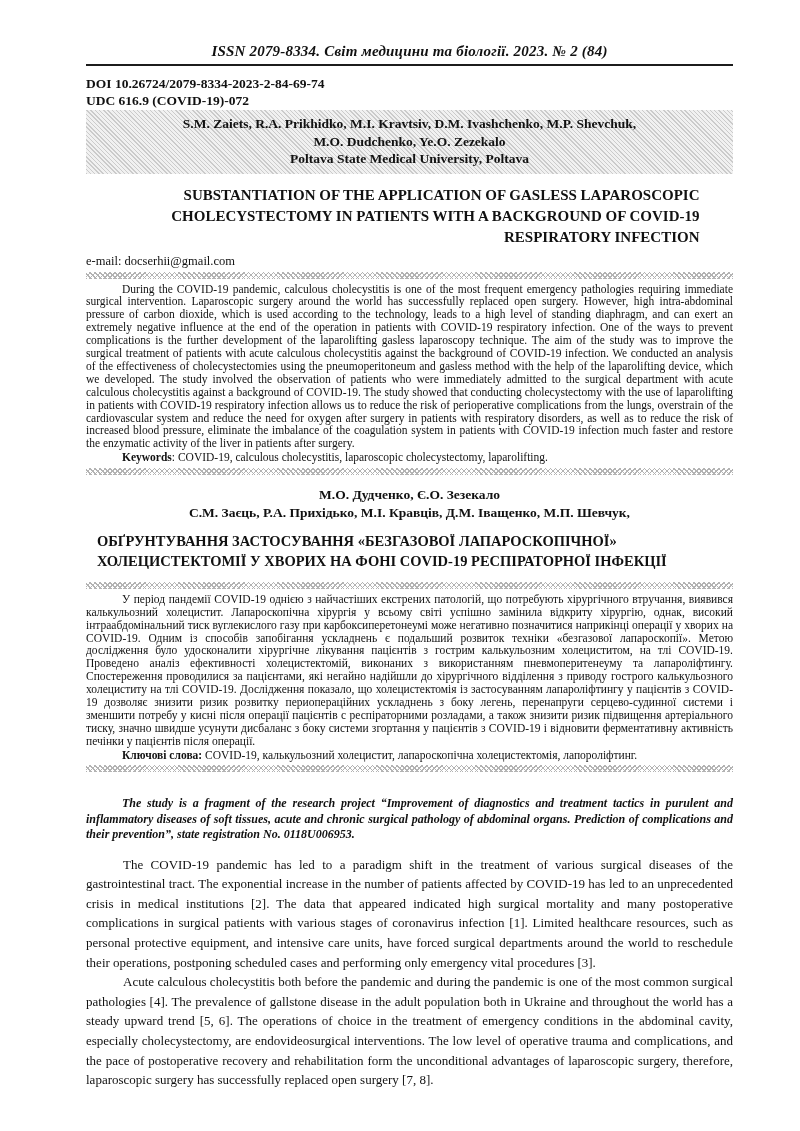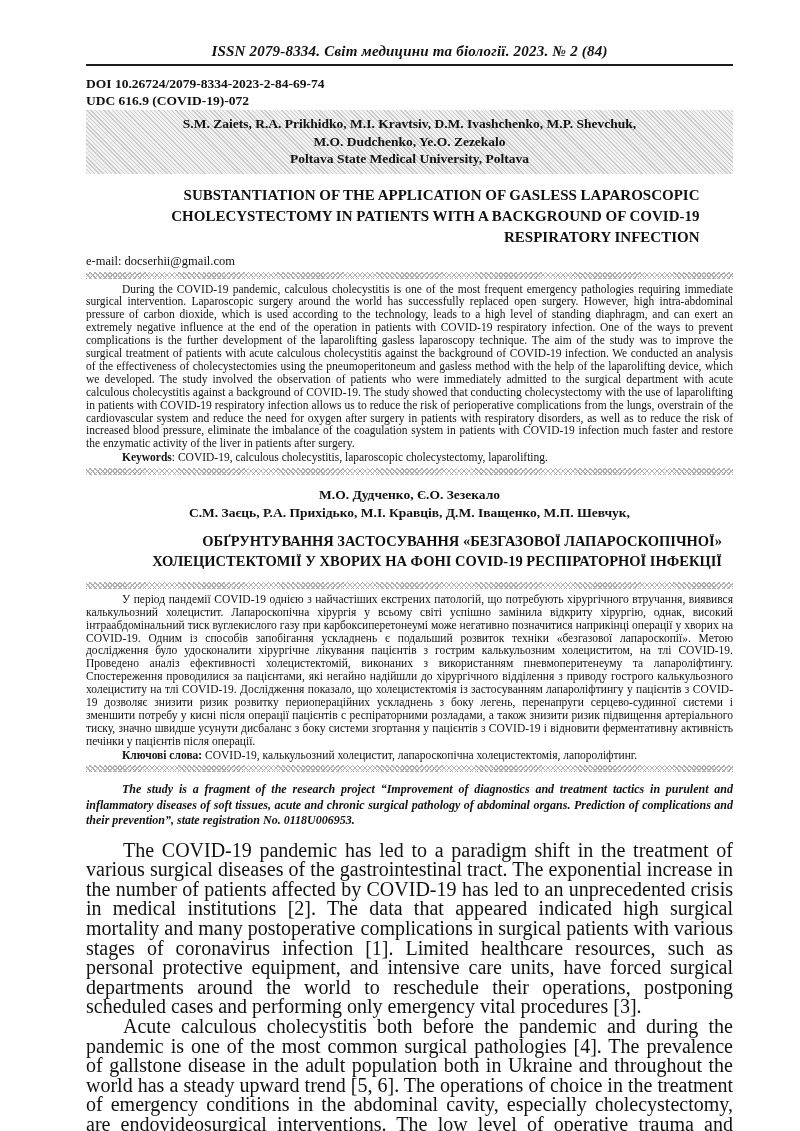--- a/index.html
+++ b/index.html
@@ -59,35 +59,35 @@
   .keywords-line b { font-weight: bold; }
 
   .authors-uk {
     margin-top: 11px;
     text-align: center;
     font-weight: bold; font-size: 13.5px; line-height: 18px;
   }
   .title-uk {
     margin: 9px auto 0 auto;
     max-width: 625px;
-    text-align: right;
+    text-align: left;
     font-weight: bold; font-size: 14.5px; line-height: 20px;
   }
   .spacer-8 { height: 8px; }
 
   .research-note {
-    margin-top: 10px;
+    margin-top: 24px;
     font-style: italic; font-weight: bold;
     font-size: 12px; line-height: 15.5px;
     text-align: justify; text-indent: 36px;
   }
 
   .body-text { margin-top: 12px; }
   .body-text p {
-    font-size: 20px; line-height: 19.6px;
+    font-size: 13px; line-height: 19.6px;
     text-align: justify; text-indent: 37px;
   }
 </style>
 </head>
 <body>
 
 <div class="page">
 
   <div class="journal-line">ISSN 2079-8334. Світ медицини та біології. 2023. № 2 (84)</div>
   <hr class="header-rule">

